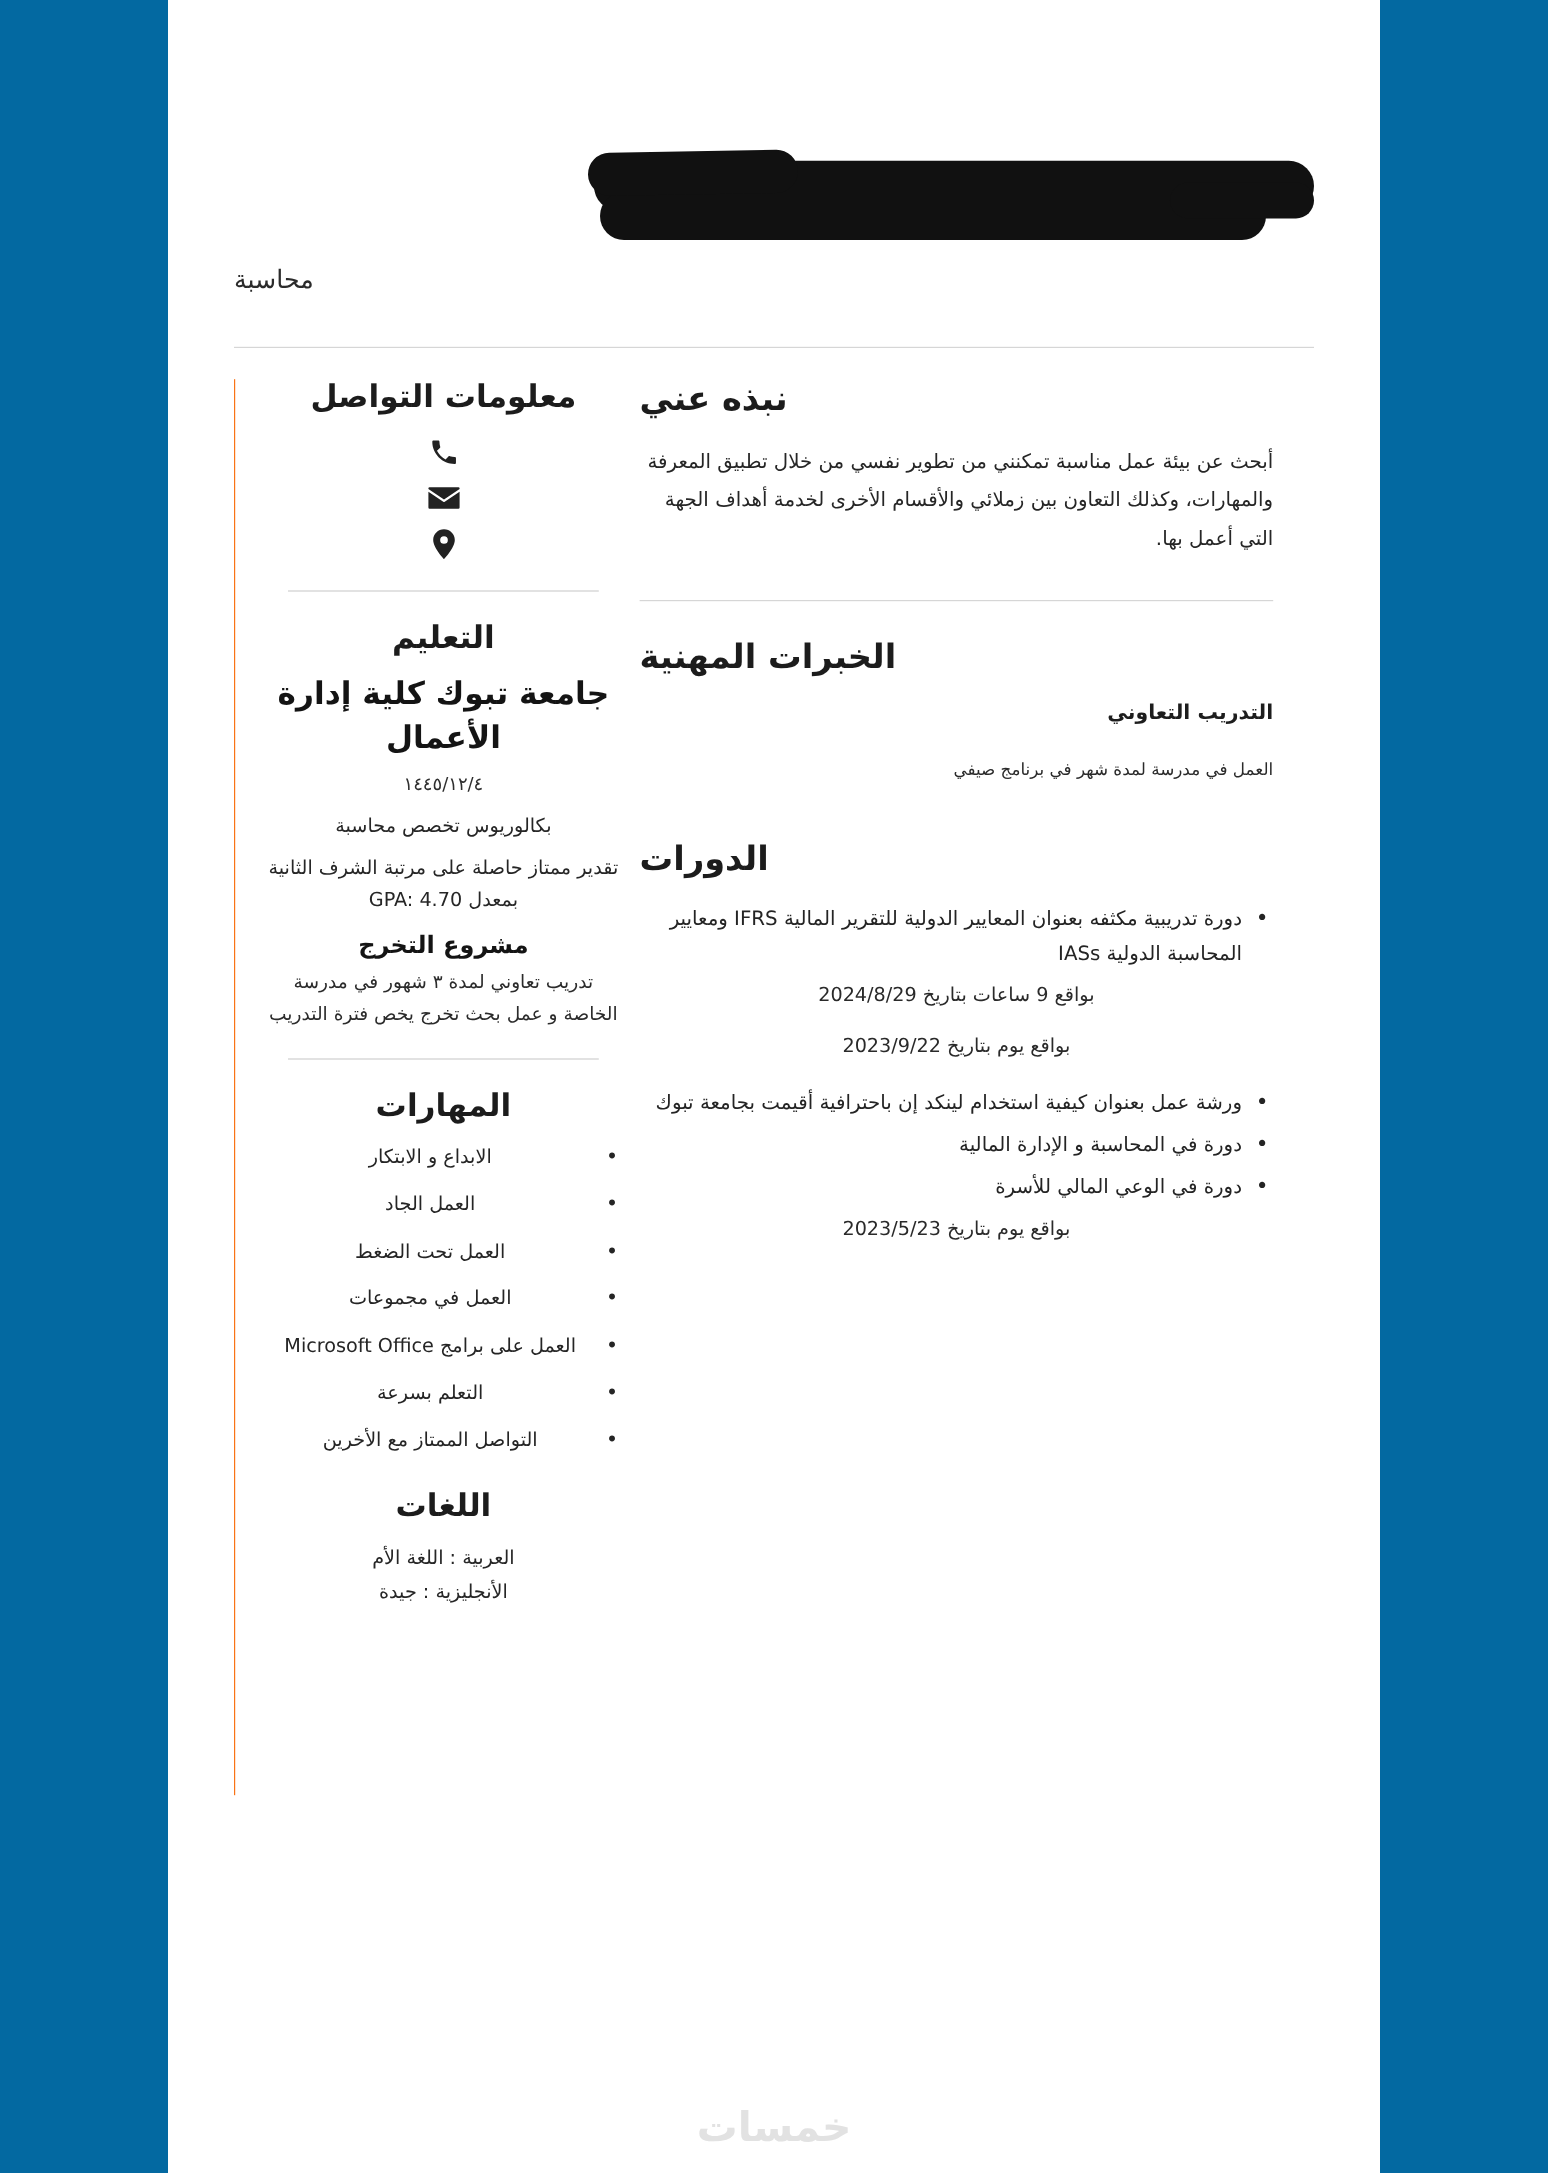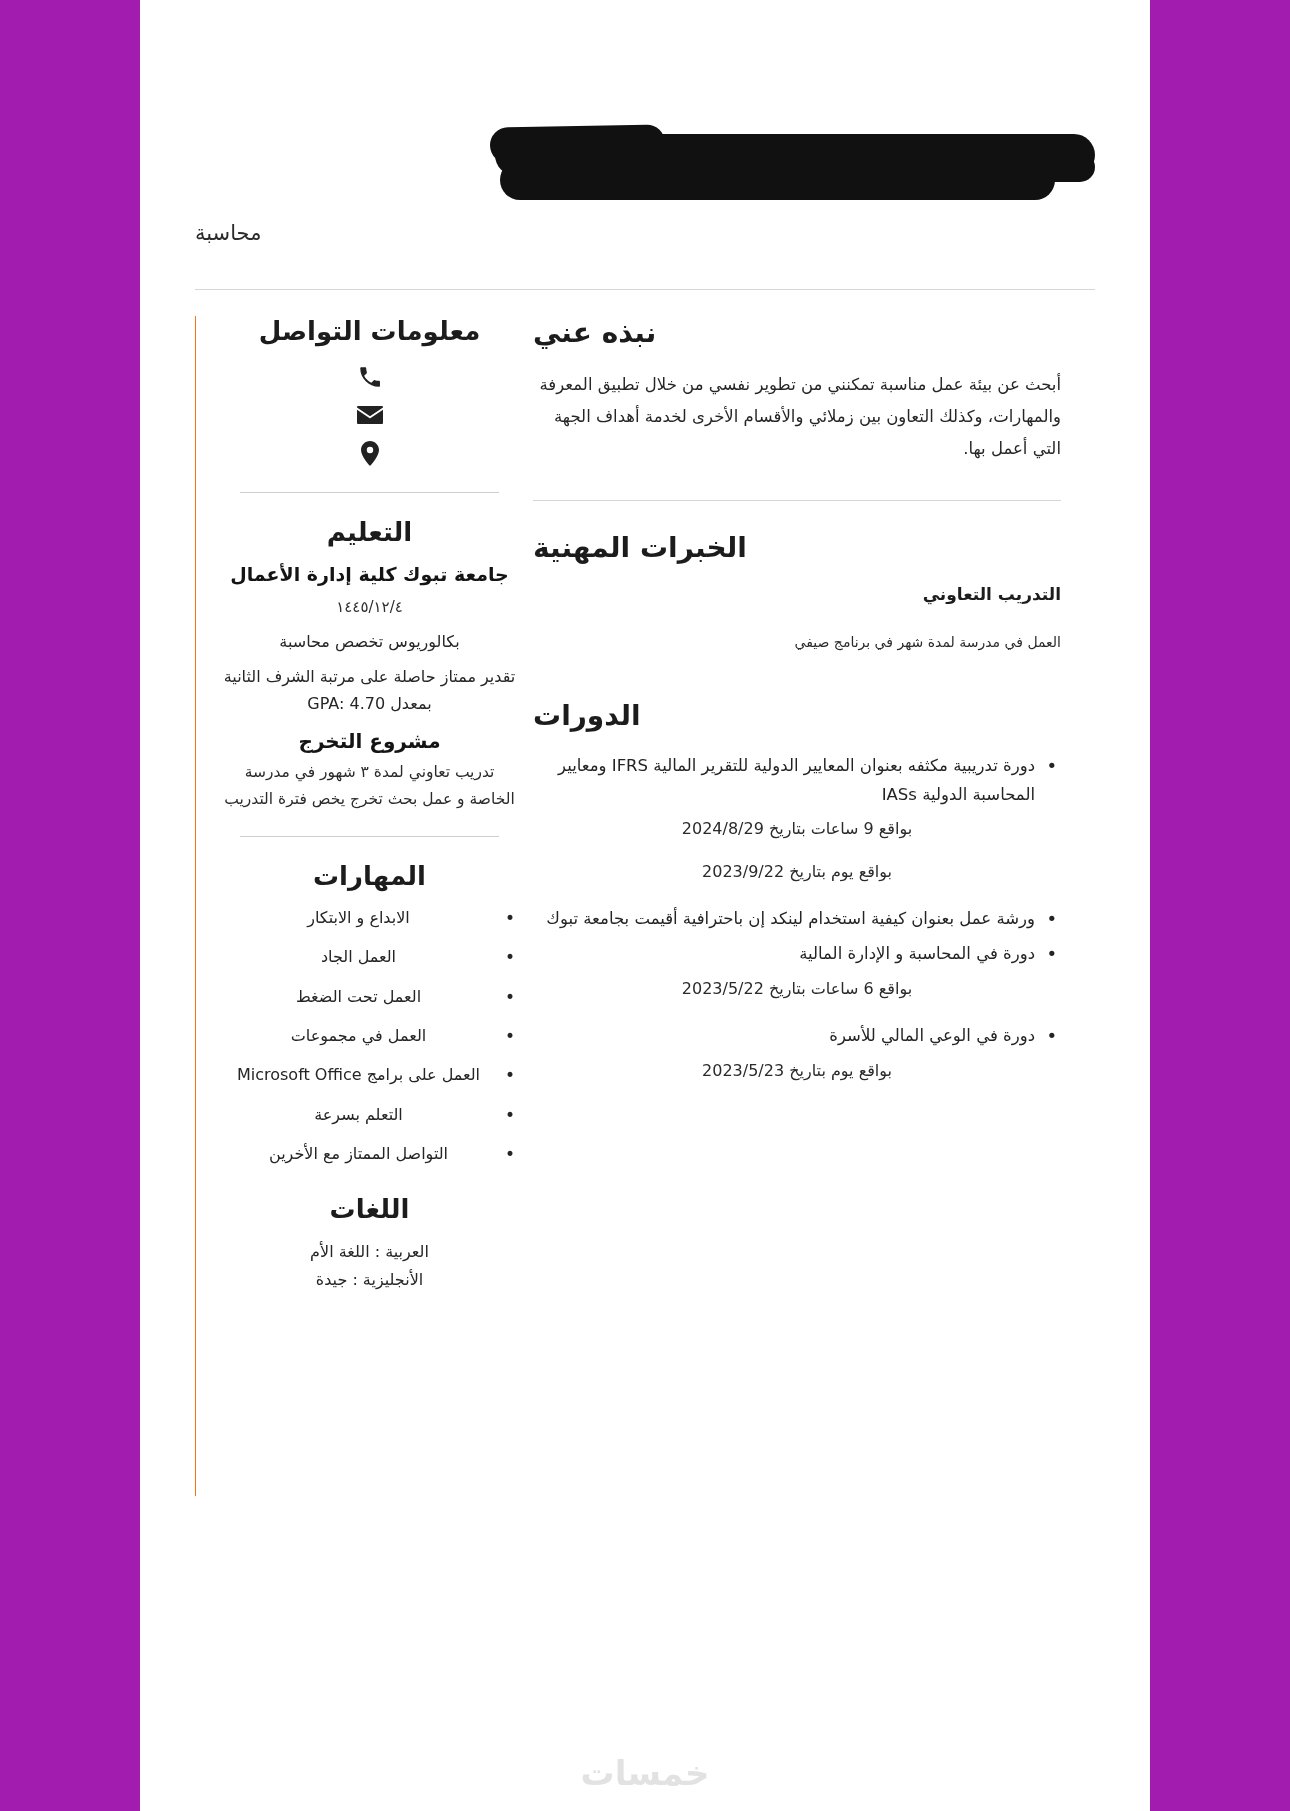--- a/index.html
+++ b/index.html
@@ -4,21 +4,21 @@
 <style>
   html, body {
     margin: 0;
     padding: 0;
     background: #f1f1f1;
     font-family: "DejaVu Sans", "Liberation Sans", sans-serif;
   }
   .page-wrap {
     width: 1290px;
     min-height: 1811px;
-    background: #a21caf;
+    background: #0369a1;
     display: flex;
     justify-content: center;
     align-items: flex-start;
     box-sizing: border-box;
     padding: 0;
   }
   .sheet {
     position: relative;
     width: 1010px;
     min-height: 1811px;
@@ -150,21 +150,21 @@
     border-top: 1px solid #cfcfcf;
     margin: 24px 18px;
   }
   .divider-left {
     border: none;
     border-top: 1px solid #d6d6d6;
     margin: 34px 0 30px 0;
   }
 
   .edu-school {
-    font-size: 19px;
+    font-size: 26px;
     font-weight: bold;
     color: #141414;
     line-height: 1.4;
     margin: 0 0 10px 0;
   }
   .edu-date {
     font-size: 15px;
     color: #2e2e2e;
     margin: 0 0 12px 0;
     font-family: "DejaVu Sans", sans-serif;
@@ -326,21 +326,20 @@
             <div class="course-meta">بواقع 9 ساعات بتاريخ 2024/8/29</div>
           </li>
           <li>
             <div class="course-meta">بواقع يوم بتاريخ 2023/9/22</div>
           </li>
           <li>
             <div class="course-item">ورشة عمل بعنوان كيفية استخدام لينكد إن باحترافية أقيمت بجامعة تبوك</div>
           </li>
           <li>
             <div class="course-item">دورة في المحاسبة و الإدارة المالية</div>
-            <div class="course-meta">بواقع 6 ساعات بتاريخ 2023/5/22</div>
           </li>
           <li>
             <div class="course-item">دورة في الوعي المالي للأسرة</div>
             <div class="course-meta">بواقع يوم بتاريخ 2023/5/23</div>
           </li>
         </ul>
       </div>
 
       <div class="col-right">
 

